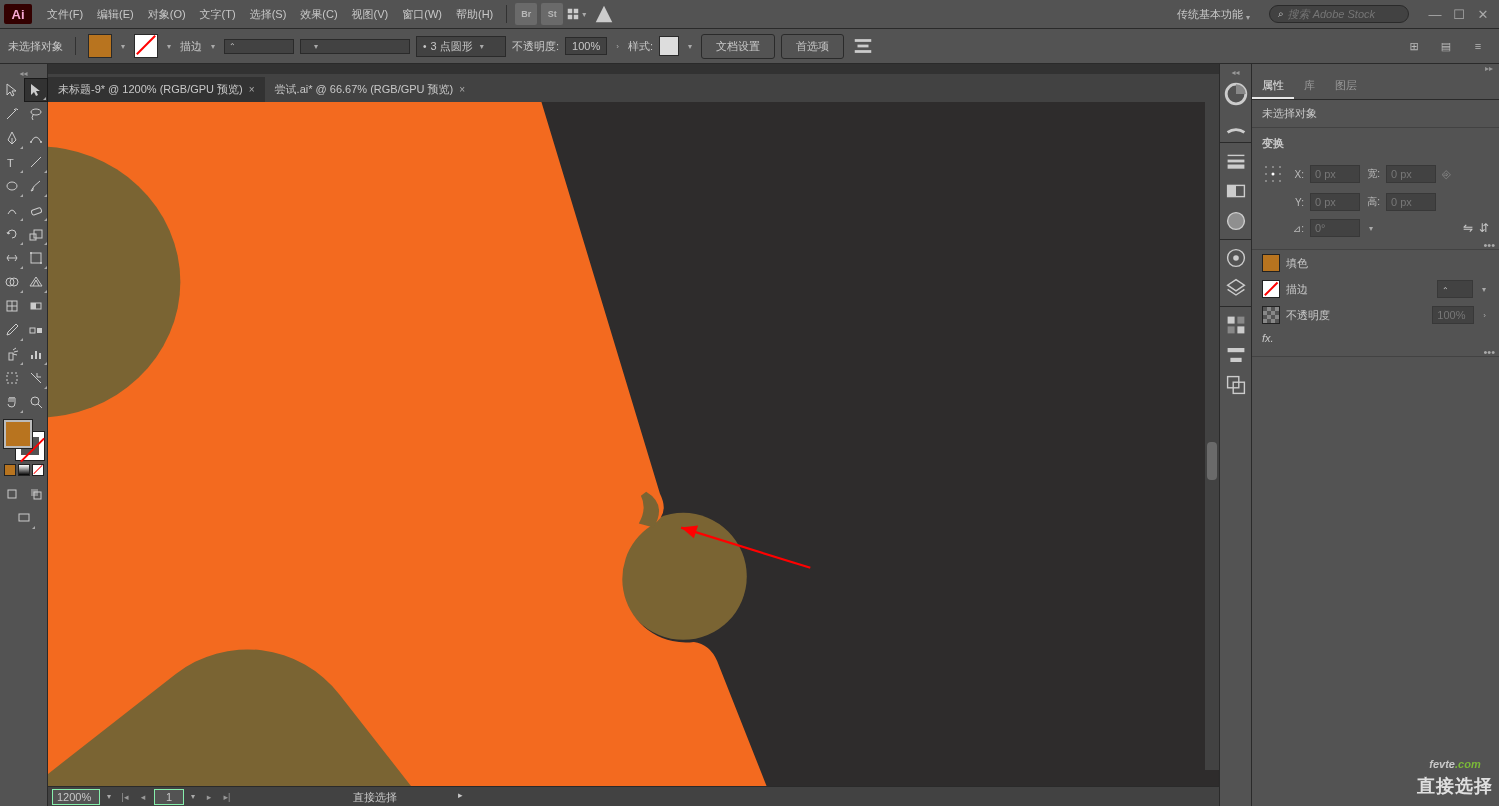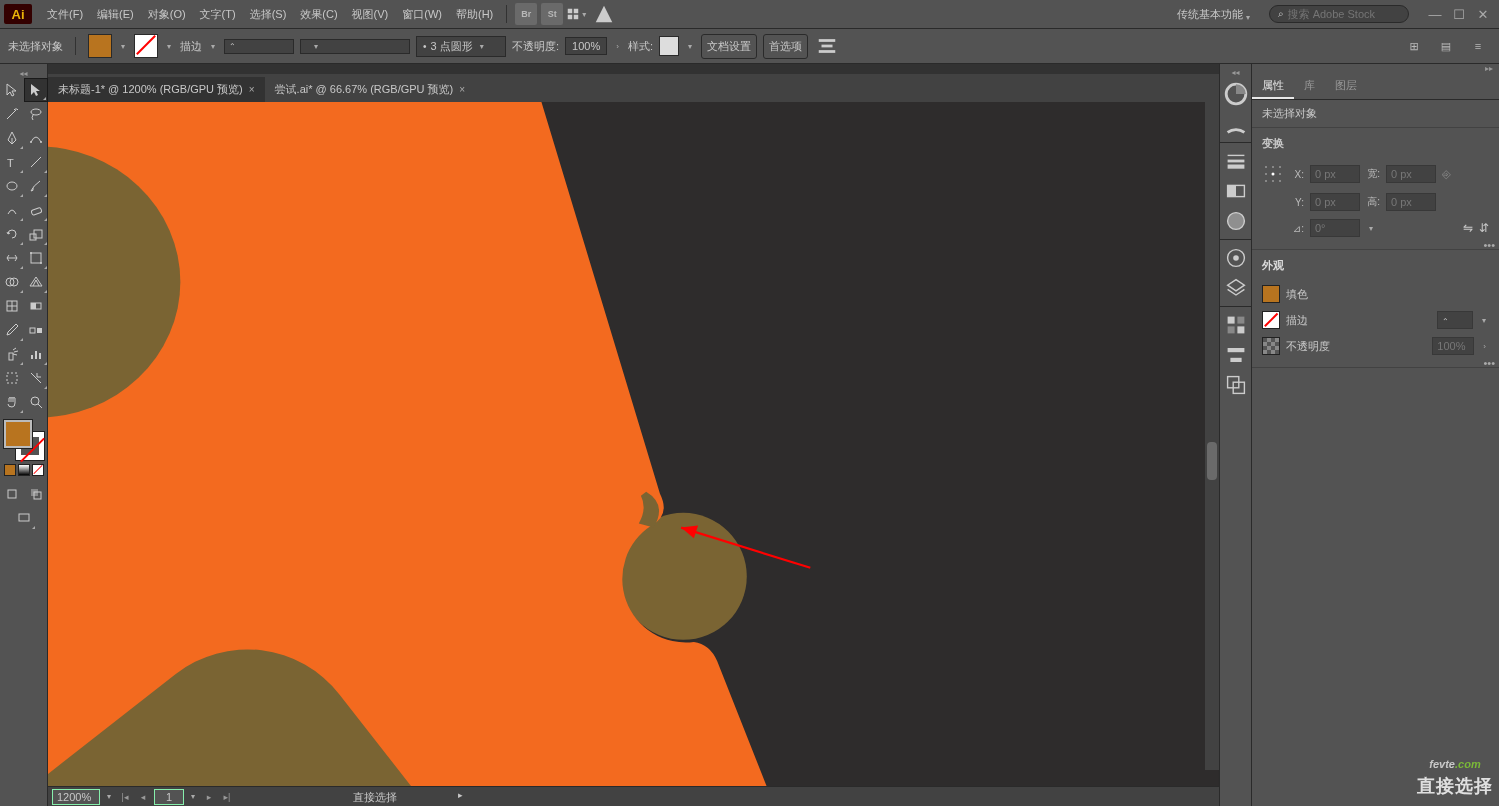--- a/index.html
+++ b/index.html
@@ -1,35 +1,35 @@
 <!DOCTYPE html>
 <html><head>
 <meta charset="utf-8">
 <style>
 *{box-sizing:border-box;margin:0;padding:0;font-family:"Microsoft YaHei",Arial,sans-serif;font-size:11px;color:#c8c8c8;user-select:none}
 body{background:#323232;overflow:hidden;width:1499px;height:806px}
 .menubar{height:28px;background:#535353;display:flex;align-items:center;padding:0 4px}
-.ai-logo{width:28px;height:20px;background:#330000;color:#eab308;font-weight:bold;font-size:13px;display:flex;align-items:center;justify-content:center;border-radius:2px;margin-right:8px}
+.ai-logo{width:28px;height:20px;background:#330000;color:#f9a8d4;font-weight:bold;font-size:13px;display:flex;align-items:center;justify-content:center;border-radius:2px;margin-right:8px}
 .menu-item{padding:0 7px;height:28px;display:flex;align-items:center;cursor:pointer}
 .menu-sep{width:1px;height:18px;background:#323232;margin:0 6px}
 .icon-btn{width:22px;height:22px;display:flex;align-items:center;justify-content:center;color:#b8b8b8;cursor:pointer;border-radius:2px;margin:0 2px}
 .menu-spacer{flex:1}
 .workspace-sel{display:flex;align-items:flex-end;padding:0 8px;cursor:pointer}
 .search-box{background:#424242;border:1px solid #2a2a2a;border-radius:10px;padding:2px 8px;width:140px;display:flex;align-items:center;gap:4px;margin:0 8px}
-.search-box input{background:transparent;border:none;outline:none;color:#888;width:100%;}
+.search-box input{background:transparent;border:none;outline:none;color:#888;width:100%;font-style:italic}
 .win-ctrl{display:flex;gap:0;margin-left:6px}
 .win-btn{width:24px;height:18px;display:flex;align-items:center;justify-content:center;cursor:pointer;font-size:13px;color:#aaa}
 
 .controlbar{height:36px;background:#535353;border-top:1px solid #2a2a2a;border-bottom:1px solid #2a2a2a;display:flex;align-items:center;padding:0 8px;gap:6px}
 .cb-label{color:#c8c8c8}
 .swatch{width:24px;height:24px;border:1px solid #2a2a2a;display:inline-block}
 .chev{font-size:8px;color:#aaa;padding:0 3px;cursor:pointer}
 .cb-input{background:#424242;border:1px solid #2a2a2a;width:70px;padding:2px 4px;display:flex;align-items:center}
 .cb-drop{background:#424242;border:1px solid #2a2a2a;padding:2px 6px;display:flex;align-items:center;gap:4px}
-.pill-btn{background:#535353;border:1px solid #2a2a2a;padding:4px 5px;border-radius:3px;cursor:pointer}
+.pill-btn{background:#535353;border:1px solid #2a2a2a;padding:4px 14px;border-radius:3px;cursor:pointer}
 
 .workrow{display:flex;height:calc(100% - 28px - 36px);position:relative}
 .toolbox{width:48px;background:#535353;border-right:1px solid #2a2a2a;display:flex;flex-direction:column;align-items:center;padding-top:4px}
 .toolbox .collapse{width:100%;height:10px;display:flex;align-items:center;justify-content:center;color:#999;font-size:8px;cursor:pointer}
 .toolrow{display:flex}
 .tool{width:24px;height:24px;display:flex;align-items:center;justify-content:center;cursor:pointer;position:relative}
 .tool.sel{background:#323232;border:1px solid #1a1a1a}
 .tool svg{width:16px;height:16px}
 .tool .tri{position:absolute;right:1px;bottom:1px;width:0;height:0;border-left:3px solid transparent;border-bottom:3px solid #aaa}
 .fillstroke{width:40px;height:40px;position:relative;margin-top:6px}
@@ -411,21 +411,21 @@
           </svg>
           <span class="tri"></span>
         </div>
     </div>
   </div>
 
   <div class="docarea">
     <div class="tab-collapse">◂◂</div>
     <div class="tabbar">
       <div class="doctab active">
-          <span>未标题-1* @ 1200% (RGB/GPU 预览)</span>
+          <span>未标题-9* @ 1200% (RGB/GPU 预览)</span>
           <span class="tab-x">×</span>
         </div>
       <div class="doctab">
           <span>尝试.ai* @ 66.67% (RGB/GPU 预览)</span>
           <span class="tab-x">×</span>
         </div>
     </div>
     <div class="canvas-wrap">
       <svg class="canvas" viewBox="0 0 1106 682" preserveAspectRatio="none">
         <rect width="1106" height="682" fill="#2E2C2C"></rect>
@@ -580,41 +580,43 @@
         <div class="rp-field dim">0°</div>
         <span class="chev">▾</span>
       <div style="flex:1"></div>
       <span style="font-size:12px">⇋</span>
       <span style="font-size:12px">⇵</span>
     </div>
     <div class="rp-row rel">
         <span class="rp-menu">•••</span>
       </div>
     <div class="rp-line"></div>
-    <div class="rp-heading">外观</div>
     <div class="rp-row">
       <div class="rp-swatch" style="background:#b8741f"></div>
       <span>填色</span>
     </div>
     <div class="rp-row">
       <div class="rp-swatch" style="background:#fff;position:relative">
           <span style="position:absolute;left:-1px;top:7px;width:18px;height:1.5px;background:red;transform:rotate(-45deg)"></span>
         </div>
       <span>描边</span>
       <div style="flex:1"></div>
       <div class="rp-field" style="width:36px"><span style="font-size:8px">⌃</span></div>
       <span class="chev">▾</span>
     </div>
     <div class="rp-row">
       <div class="rp-swatch" style="background:repeating-conic-gradient(#888 0 25%,#555 0 50%) 0 0/8px 8px"></div>
       <span>不透明度</span>
       <div style="flex:1"></div>
       <div class="rp-field" style="width:42px">100%</div>
       <span class="chev">›</span>
     </div>
+    <div class="rp-row">
+      <span style="font-style:italic">fx.</span>
+    </div>
     <div class="rp-row rel">
         <span class="rp-menu">•••</span>
       </div>
     <div class="rp-line"></div>
   </div>
 </div>
 
 <div class="watermark">
   <div class="l1"><span>fevte</span><span class="c">.com</span></div>
   <div class="l2">直接选择</div>

